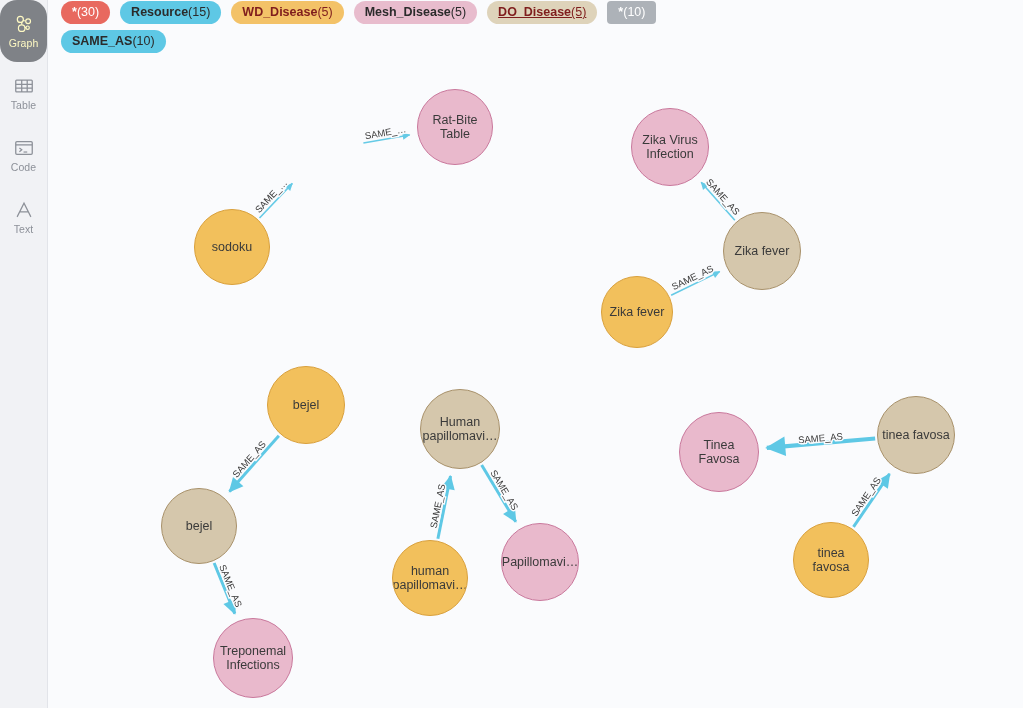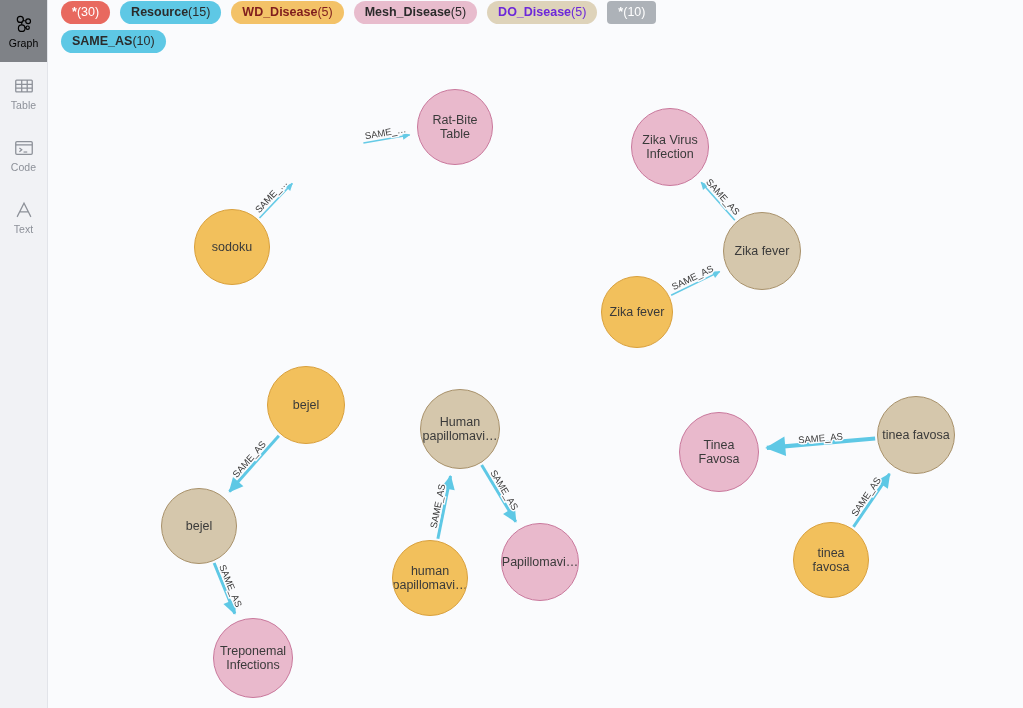--- a/index.html
+++ b/index.html
@@ -21,21 +21,21 @@
   }
   .side-item {
     height: 62px;
     display: flex; flex-direction: column;
     align-items: center; justify-content: center;
     gap: 3px;
     color: #8d9199;
     cursor: pointer;
     user-select: none;
   }
-  .side-item.active { background: #7f8287; color: #000000; }
+  .side-item.active { background: #7f8287; color: #fef9c3; border-radius: 17px; }
   .side-item .side-label { font-size: 10.5px; letter-spacing: .1px; line-height: 1; }
   .side-item .side-ico { width: 22px; height: 22px; display:block; }
   .side-item .side-ico svg { width: 22px; height: 22px; display:block; }
 
   
   #canvas {
     position: relative;
     flex: 1 1 auto;
     height: 708px;
     background: #fafbfd;
@@ -58,21 +58,21 @@
     white-space: nowrap;
     cursor: pointer;
     user-select: none;
   }
   .chip b { font-weight: bold; }
   .chip span.cnt { font-weight: normal; }
   .chip-star-node { background:#e8695f; color:#ffffff; }
   .chip-resource  { background:#5ec8e5; color:#2b2b2b; }
   .chip-wd        { background:#f3c268; color:#7f1d1d; }
   .chip-mesh      { background:#e8bccd; color:#2b2b2b; }
-  .chip-do        { background:#ded3ba; color:#6d28d9; }
+  .chip-do        { background:#ded3ba; color:#7f1d1d;text-decoration:underline; }
   .chip-star-edge { background:#adb2b8; color:#ffffff; border-radius:4px; }
   .chip-sameas    { background:#5ec8e5; color:#2b2b2b; }
 
   
   #graph { position: absolute; left: 0; top: 0; width: 975px; height: 708px; }
   #edge-layer { position: absolute; left: 0; top: 0; width: 975px; height: 708px; }
 
   .node {
     position: absolute;
     border-radius: 50%;

